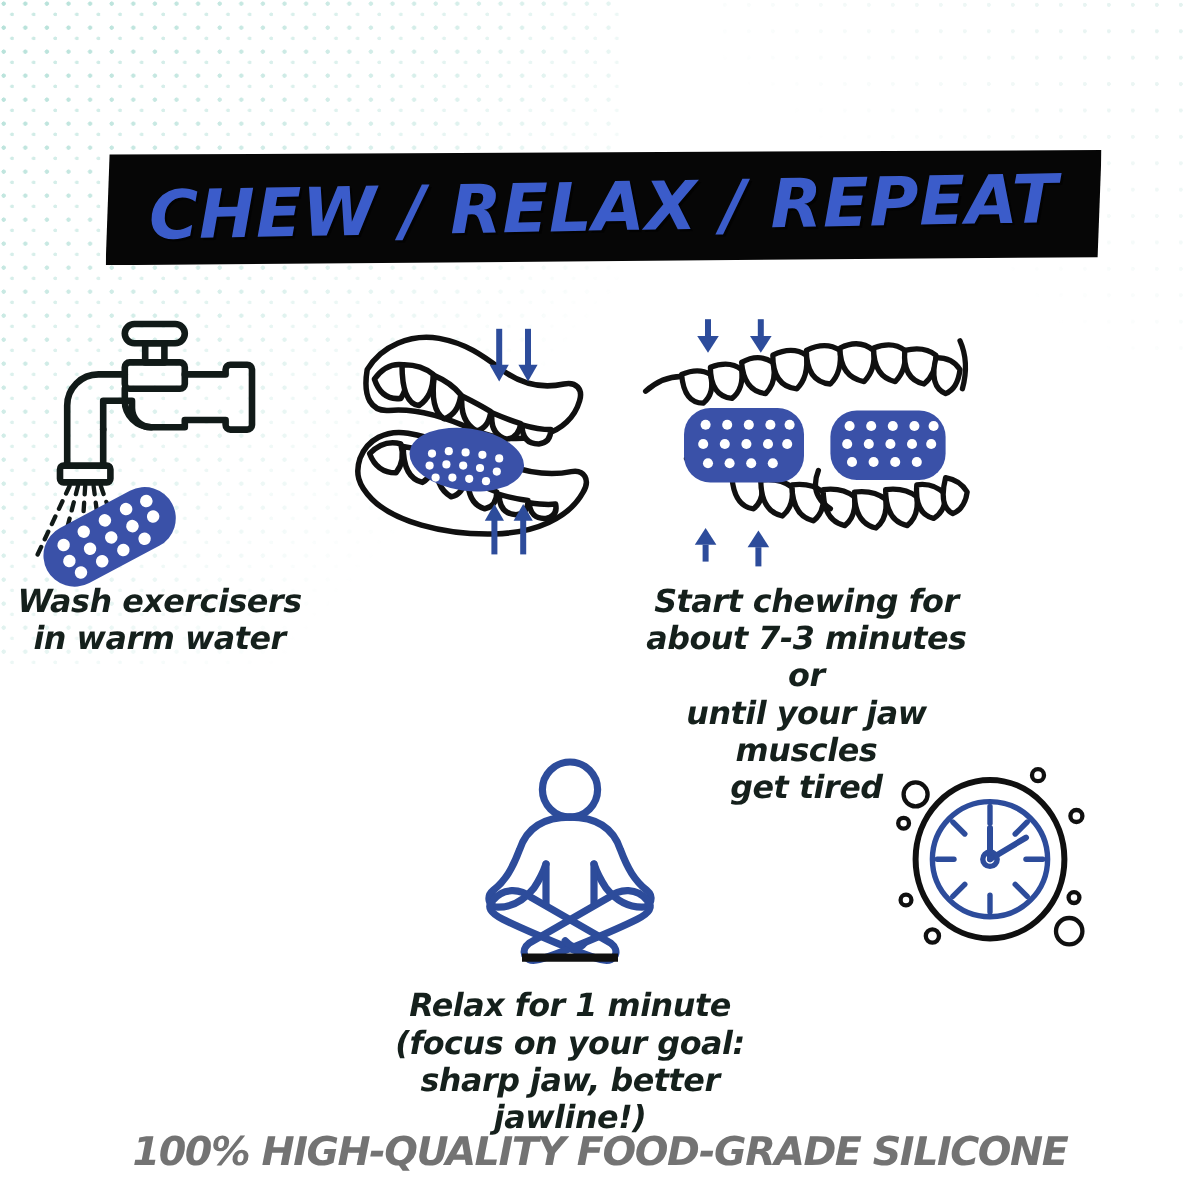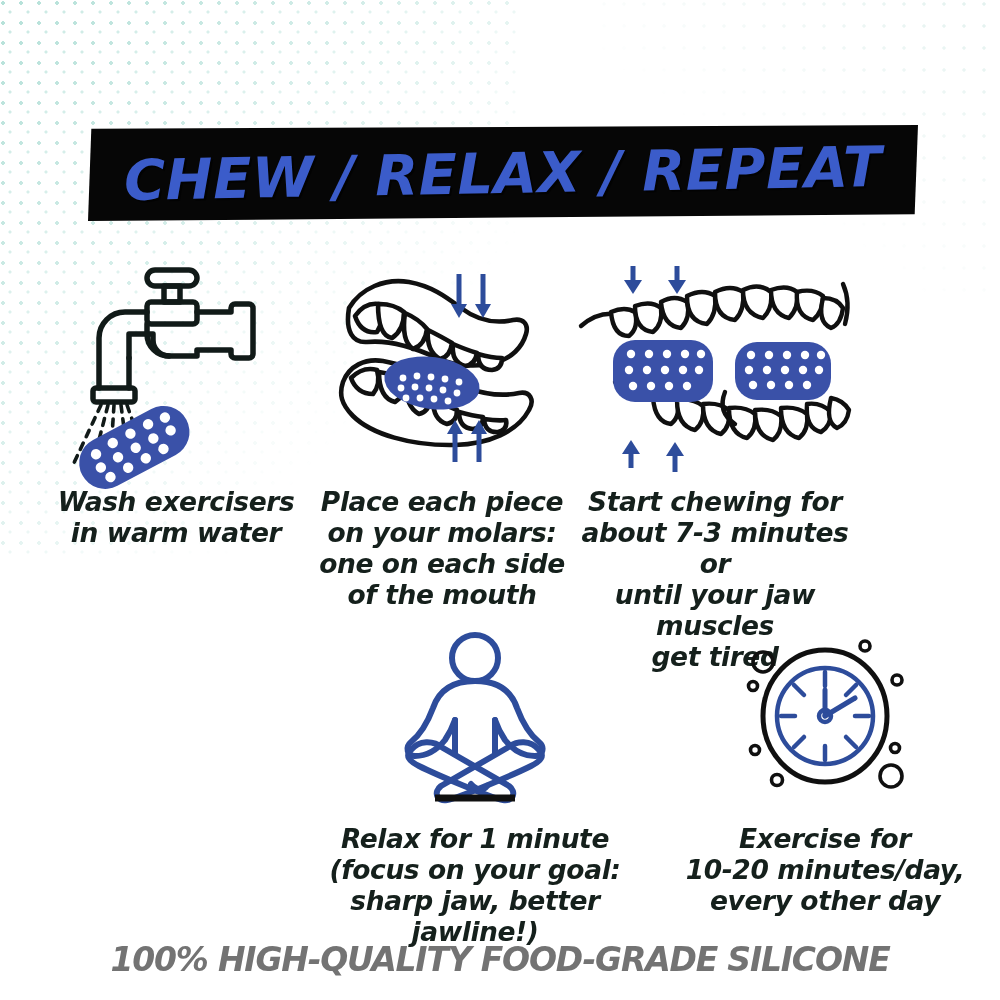--- a/index.html
+++ b/index.html
@@ -89,21 +89,20 @@
   }
 
   
   #row-top {
     position: absolute;
     left: 0; top: 262px;
     width: 812px;
     display: flex;
     justify-content: center;
     align-items: flex-start;
-    padding-left: 43px;
   }
   #row-bottom {
     position: absolute;
     left: 0; top: 628px;
     width: 1000px;
     display: flex;
     justify-content: flex-end;
     align-items: flex-start;
   }
 
@@ -278,24 +277,20 @@
           </g>
 
           <g stroke="#2d4c9b" stroke-width="5" fill="#2d4c9b">
             <path d="M128 200 V170" stroke-linecap="butt"></path>
             <path d="M128 158 l-8 14 h16 Z" stroke="none"></path>
             <path d="M152 200 V170" stroke-linecap="butt"></path>
             <path d="M152 158 l-8 14 h16 Z" stroke="none"></path>
           </g>
         </svg>
       </div>
-      <div class="step-caption">Place each piece
-on your molars:
-one on each side
-of the mouth</div>
     </div>
 
     <div class="step">
       <div class="step-art">
         <svg width="280" height="210" viewBox="0 0 280 210">
           <g fill="#ffffff" stroke="#101010" stroke-width="4.4" stroke-linejoin="round" stroke-linecap="round">
 
             <path d="M6 64 q16 -14 34 -12" fill="none"></path>
             <path d="M268 22 q8 18 2 40" fill="none"></path>
 
@@ -445,21 +440,18 @@
             <circle cx="166" cy="148" r="11"></circle>
             <circle cx="28" cy="58" r="4.5"></circle>
             <circle cx="172" cy="52" r="5"></circle>
             <circle cx="30" cy="122" r="4.5"></circle>
             <circle cx="170" cy="120" r="4.5"></circle>
             <circle cx="52" cy="152" r="5.5"></circle>
             <circle cx="140" cy="18" r="5"></circle>
           </g>
         </svg>
       </div>
-      <div class="step-caption">Exercise for
-10-20 minutes/day,
-every other day</div>
     </div>
   </div>
 
   <div id="footer">100% HIGH-QUALITY FOOD-GRADE SILICONE</div>
 
 </div>
 
 </body></html>

